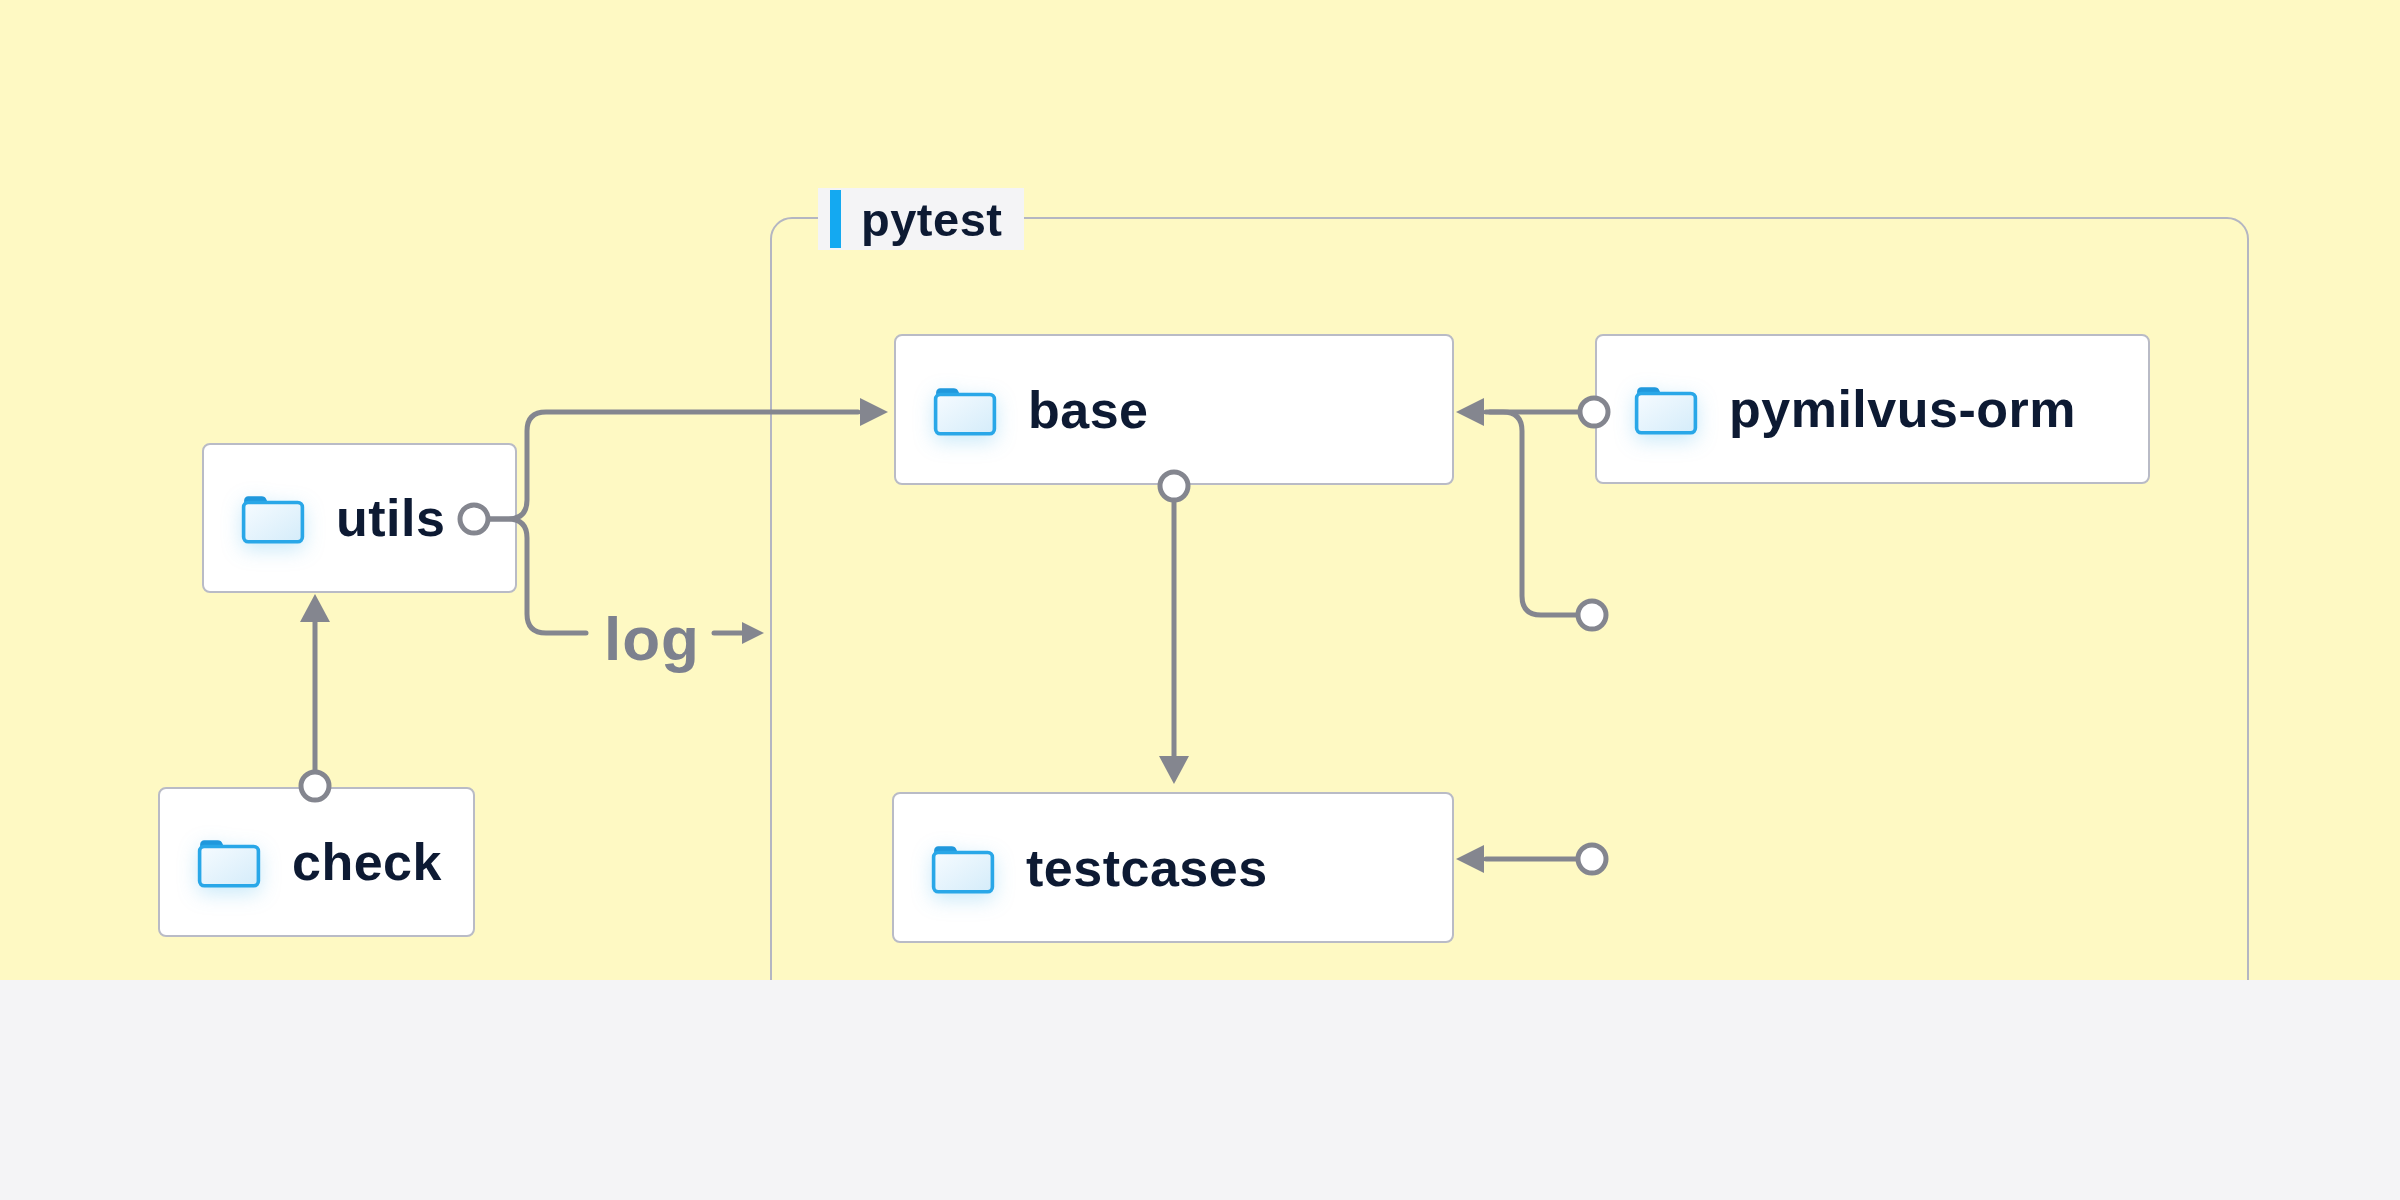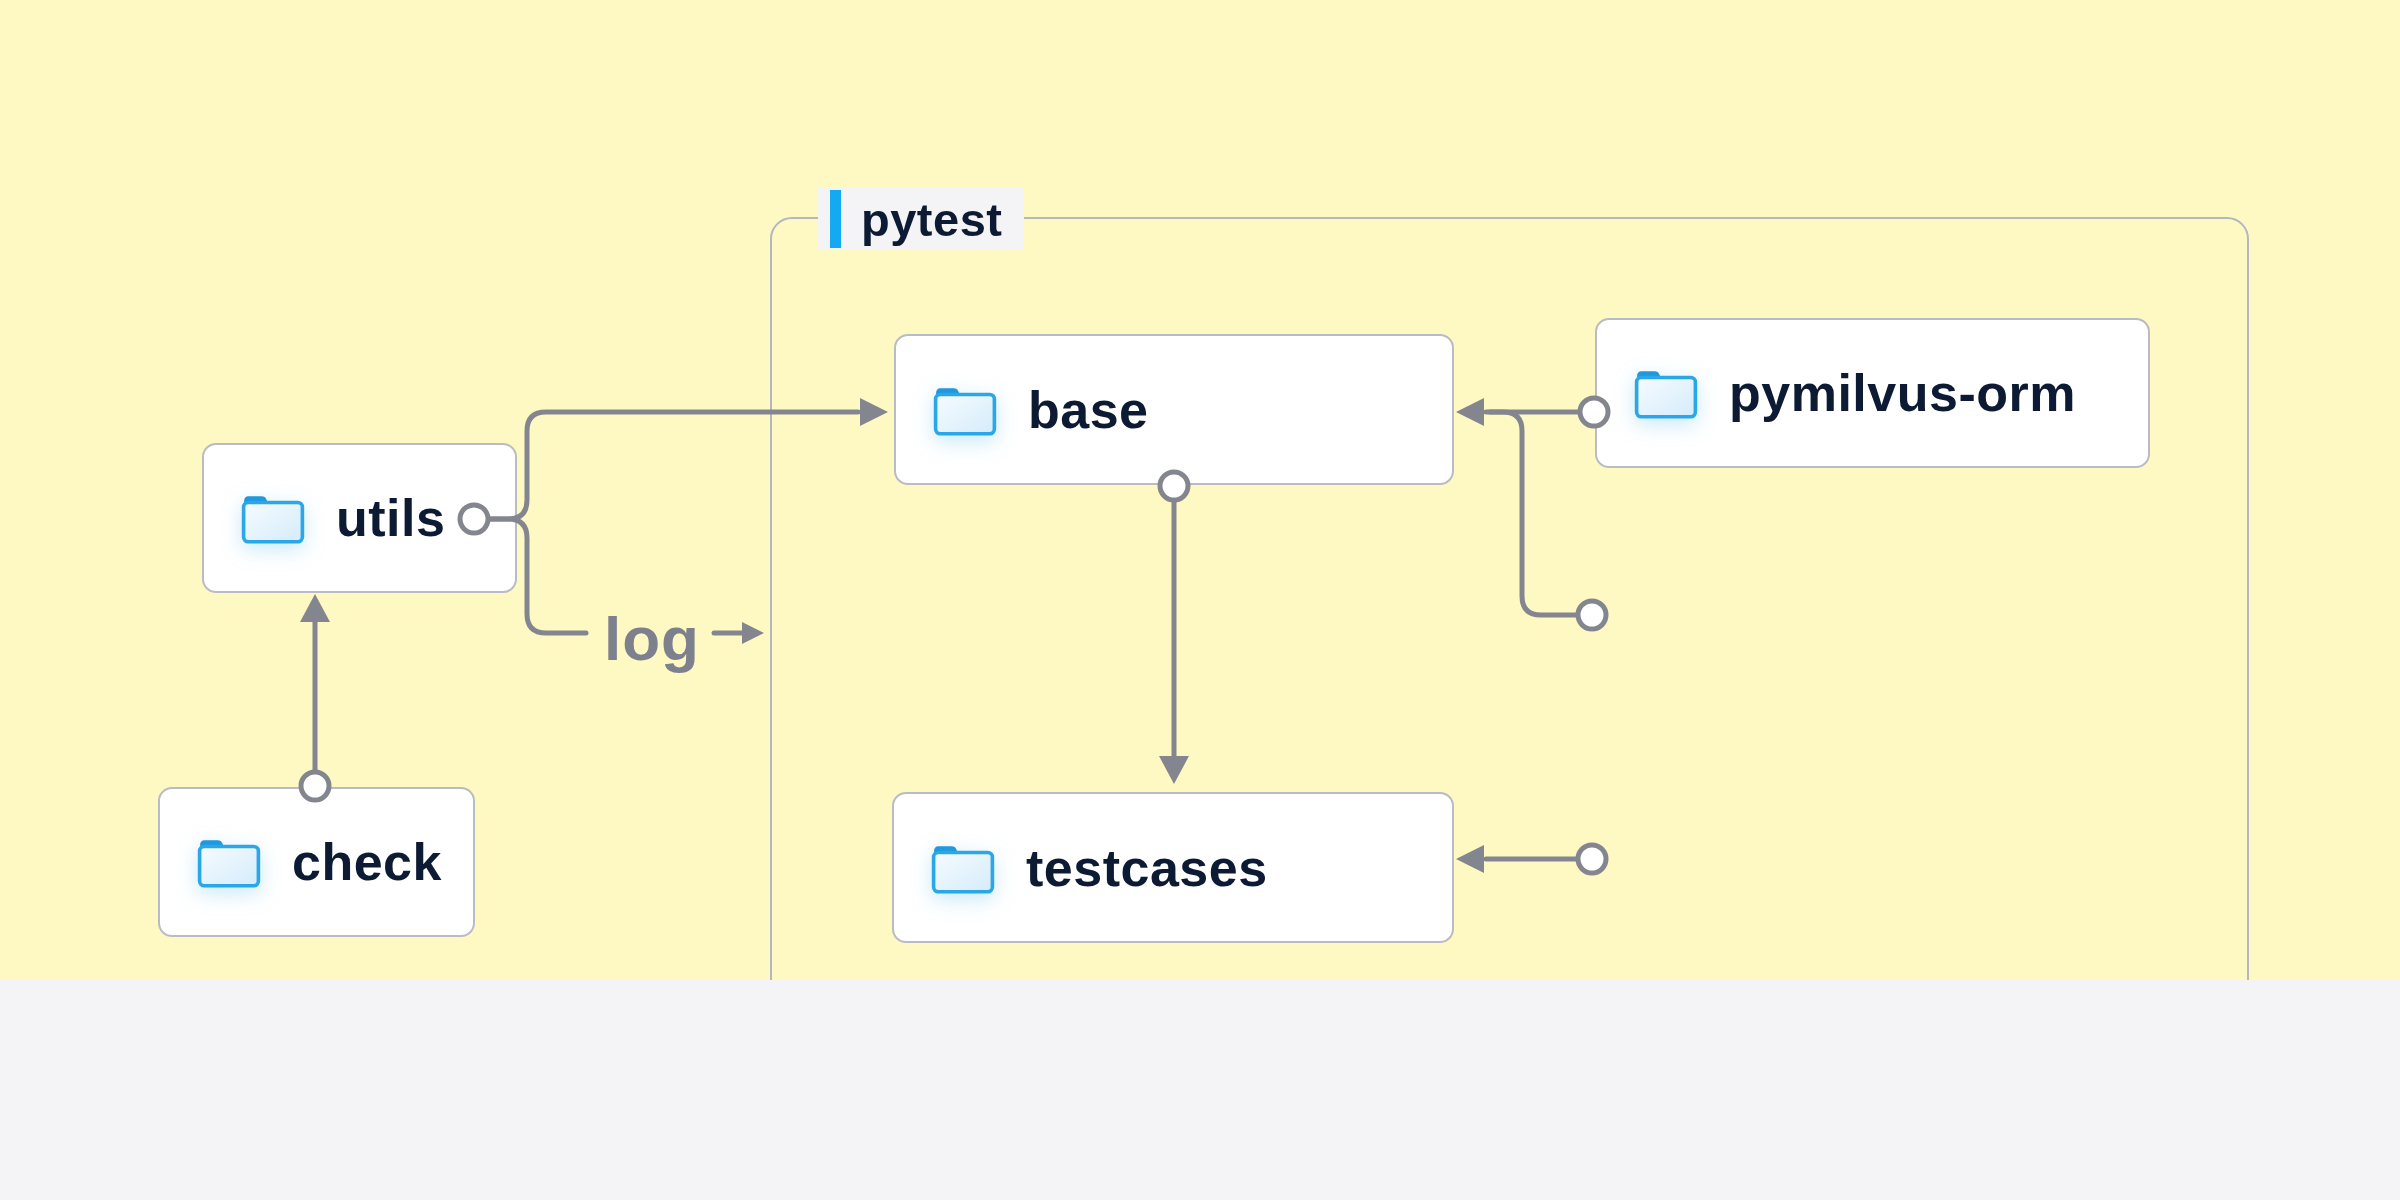--- a/index.html
+++ b/index.html
@@ -47,21 +47,21 @@
     font-size: 47px;
     font-weight: 700;
     color: #0d1a33;
     letter-spacing: 0.5px;
   }
   
   .node {
     position: absolute;
     background: #ffffff;
     border: 2px solid #b9bbc6;
-    border-radius: 14px;
+    border-radius: 8px;
     display: flex;
     align-items: center;
     padding-left: 36px;
     box-sizing: border-box;
     text-align: center;
   }
   .node .label {
     font-size: 52px;
     font-weight: 700;
     color: #0d1a33;
@@ -71,21 +71,21 @@
   .folder-icon {
     width: 66px;
     height: 54px;
     flex: 0 0 auto;
     filter: drop-shadow(0 6px 10px rgba(41, 167, 232, 0.25));
   }
   #node-utils     { left: 158px;  top: 443px; width: 315px; height: 150px; margin-left: 44px; }
   #node-config    { left: 158px;  top: 787px; width: 317px; height: 150px; }
   #node-base      { left: 894px;  top: 334px; width: 560px; height: 151px; }
   #node-testcases { left: 892px;  top: 784px; width: 562px; height: 151px; margin-top: 8px; }
-  #node-pymilvus  { left: 1595px; top: 318px; width: 555px; height: 150px; }
+  #node-pymilvus  { left: 1595px; top: 334px; width: 555px; height: 150px; }
   #node-check     { left: 1597px; top: 540px; width: 553px; height: 151px; }
   #node-common    { left: 1597px; top: 784px; width: 553px; height: 151px; }
   
   .log-label {
     position: absolute;
     left: 604px;
     top: 603px;
     font-size: 62px;
     font-weight: 700;
     color: #7d818e;

